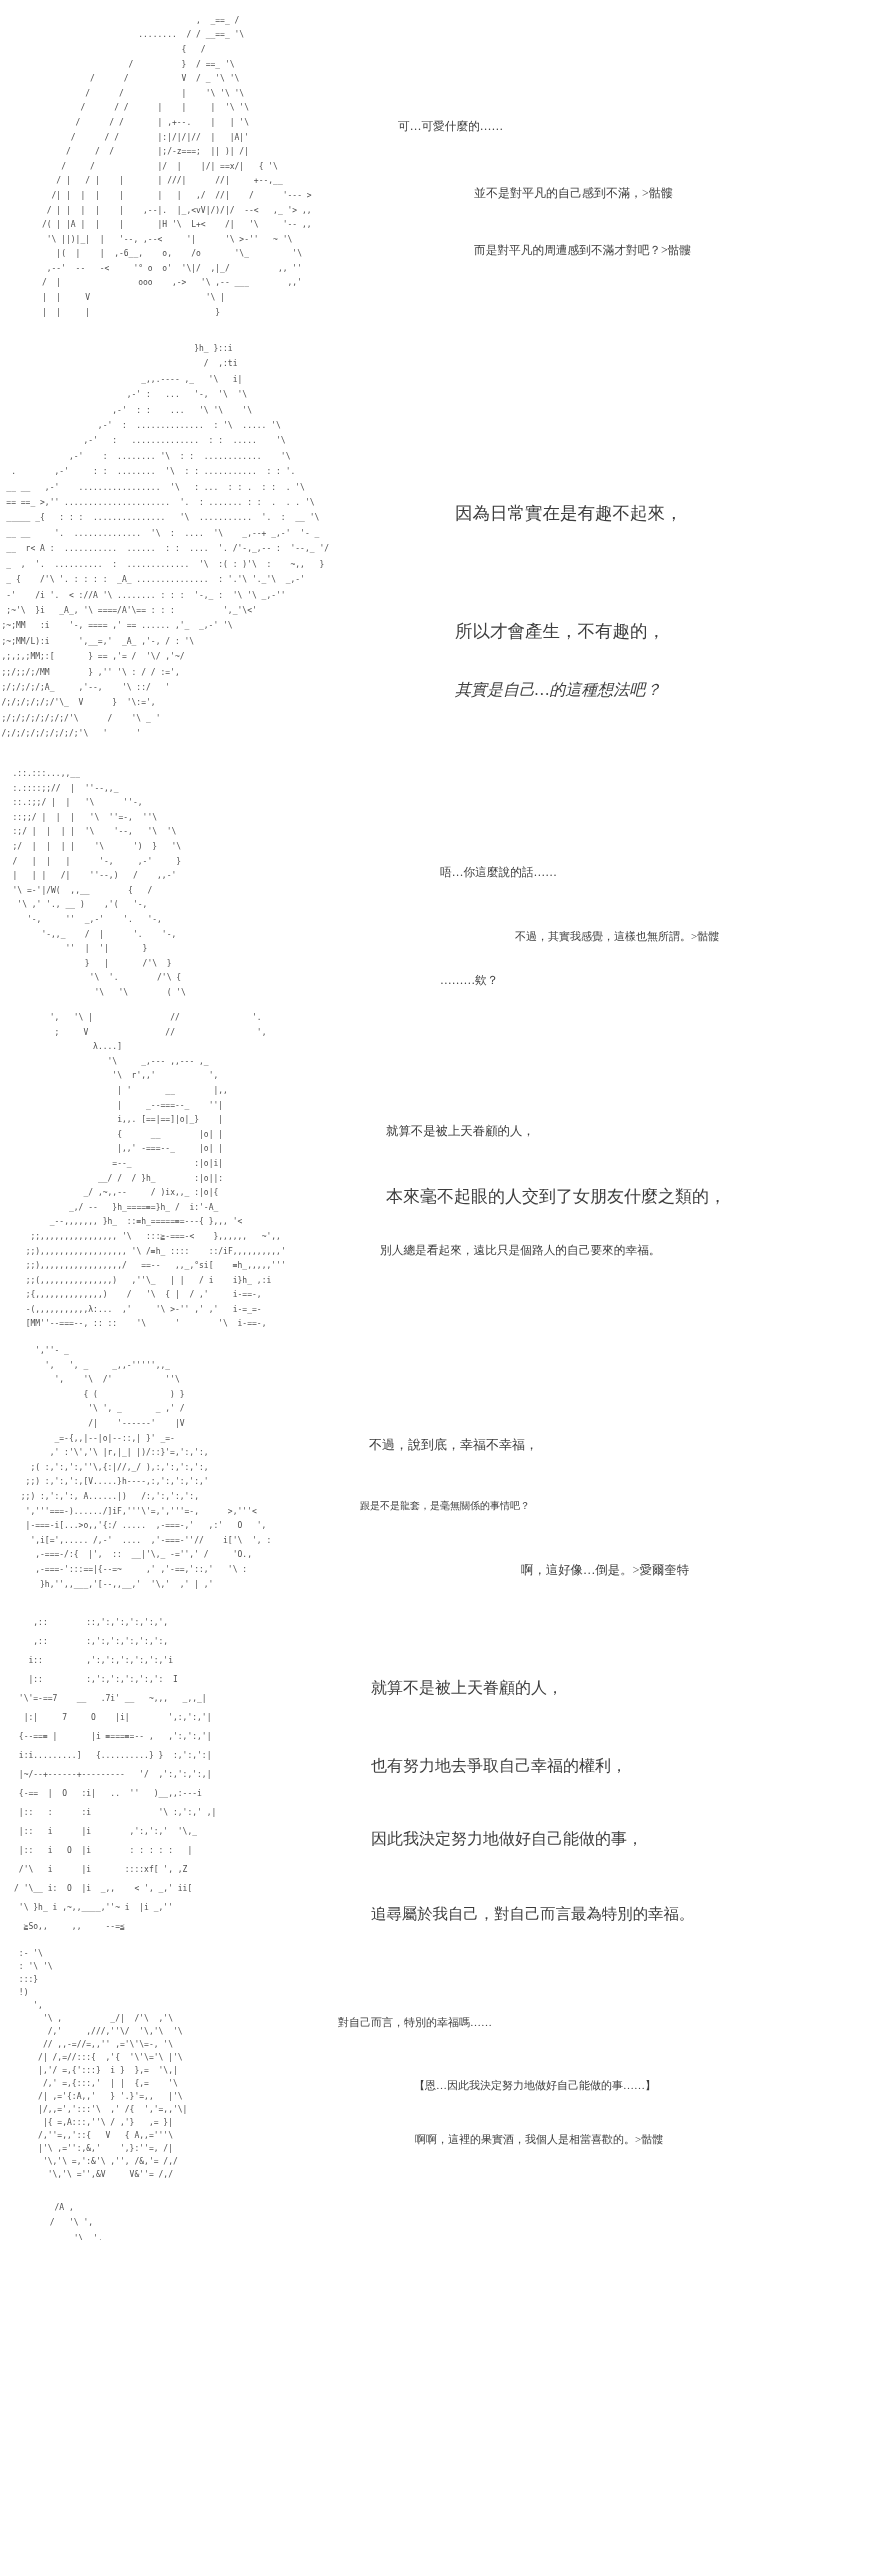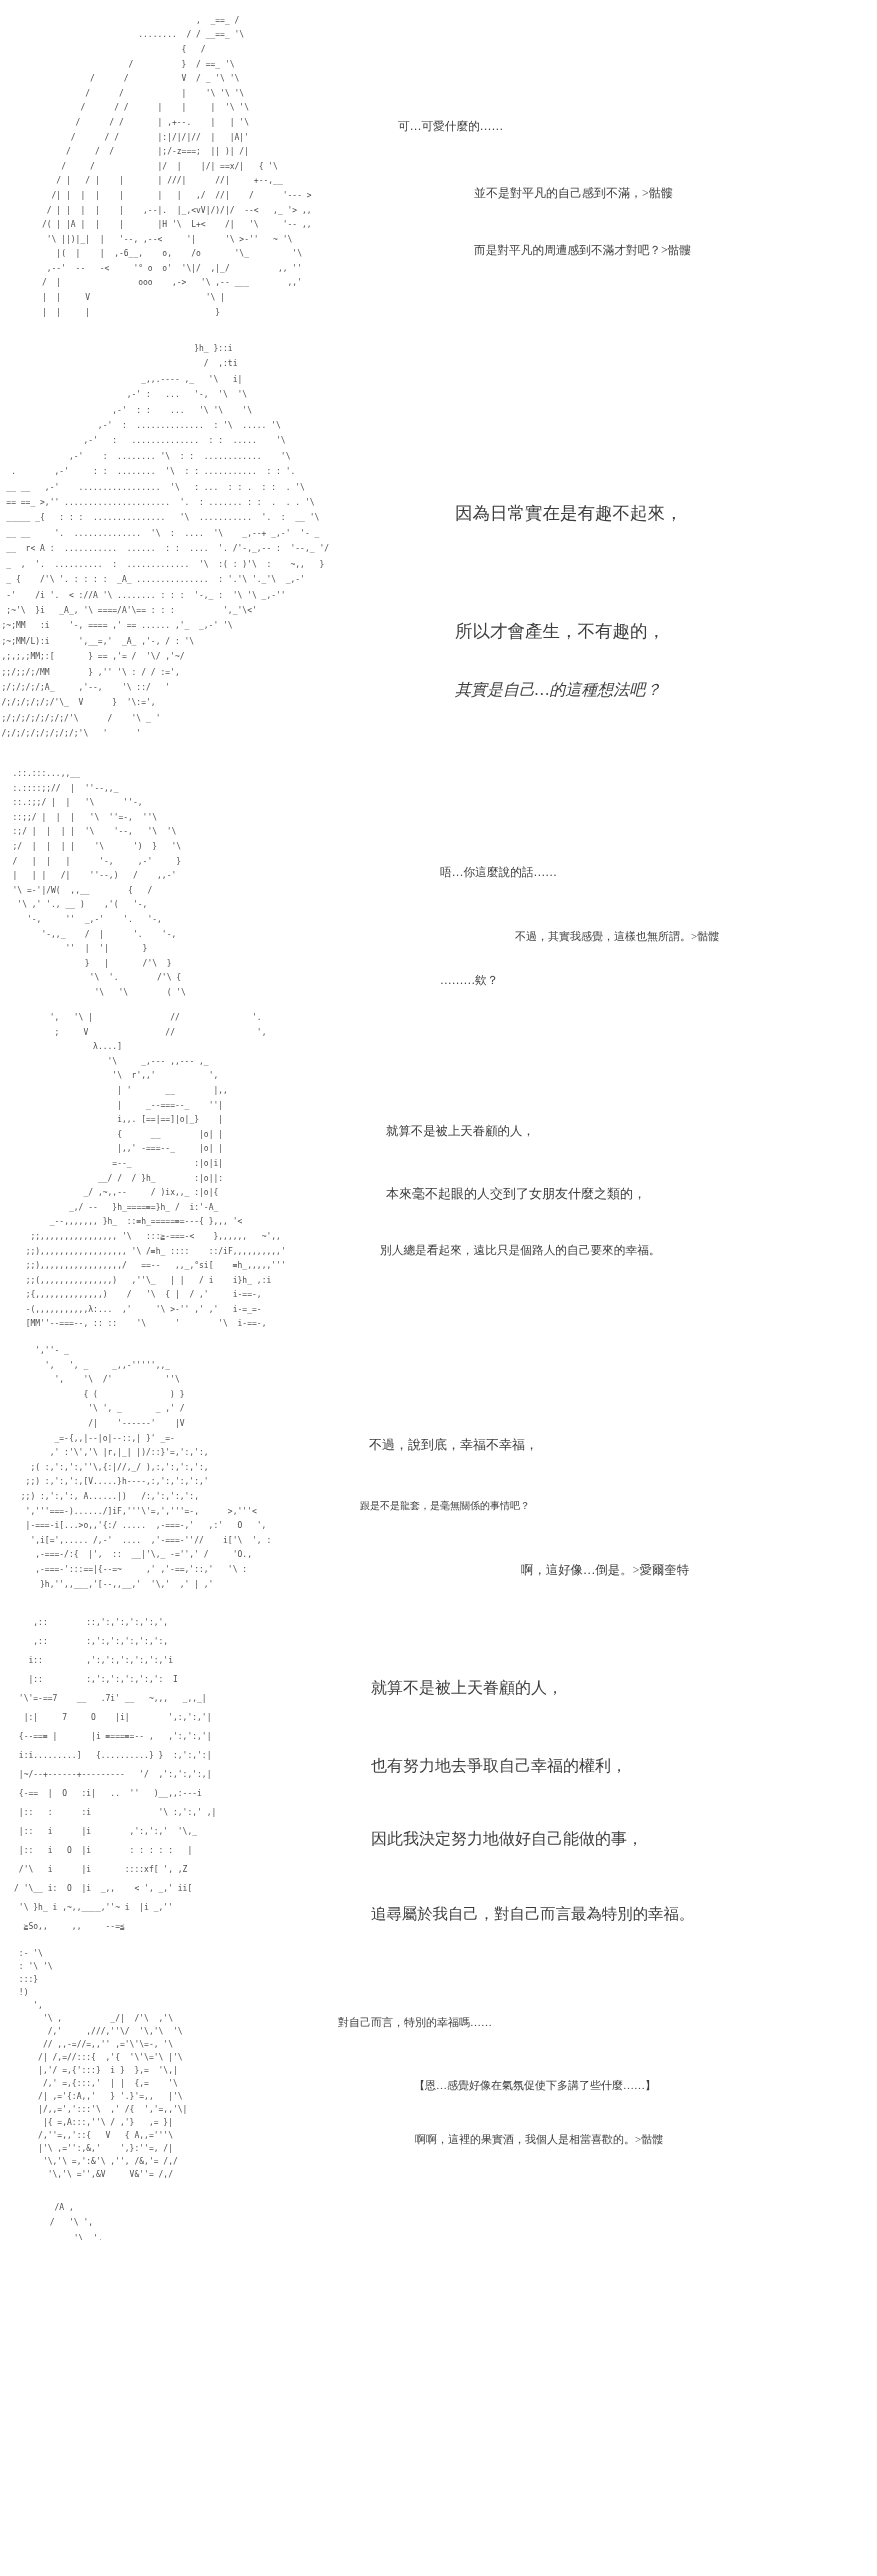--- a/index.html
+++ b/index.html
@@ -198,30 +198,30 @@
   <div class="dlg" style="left:398px; top:119px;  font-size:11.7px;">可…可愛什麼的……</div>
   <div class="dlg" style="left:474px; top:185px;  font-size:12px;">並不是對平凡的自己感到不滿，&gt;骷髏</div>
   <div class="dlg" style="left:474px; top:243px;  font-size:11.7px;">而是對平凡的周遭感到不滿才對吧？&gt;骷髏</div>
   <div class="dlg" style="left:455px; top:501px;  font-size:17.5px;">因為日常實在是有趣不起來，</div>
   <div class="dlg" style="left:455px; top:587px;  font-size:17.5px;margin-top:32px;">所以才會產生，不有趣的，</div>
   <div class="dlg" style="left:455px; top:680px;  font-size:16px;font-style:italic;">其實是自己…的這種想法吧？</div>
   <div class="dlg" style="left:440px; top:865px; font-size:11.7px;">唔…你這麼說的話……</div>
   <div class="dlg" style="left:515px; top:929px; font-size:11px;">不過，其實我感覺，這樣也無所謂。&gt;骷髏</div>
   <div class="dlg" style="left:440px; top:973px; font-size:11.7px;">………欸？</div>
   <div class="dlg" style="left:386px; top:1123px; font-size:12.4px;">就算不是被上天眷顧的人，</div>
-  <div class="dlg" style="left:386px; top:1185px; font-size:13px;">本來毫不起眼的人交到了女朋友什麼之類的，</div>
+  <div class="dlg" style="left:386px; top:1185px; font-size:17px;">本來毫不起眼的人交到了女朋友什麼之類的，</div>
   <div class="dlg" style="left:380px; top:1243px; font-size:11.7px;">別人總是看起來，遠比只是個路人的自己要來的幸福。</div>
   <div class="dlg" style="left:369px; top:1436px; font-size:13px;">不過，說到底，幸福不幸福，</div>
   <div class="dlg" style="left:360px; top:1499px; font-size:10px;">跟是不是龍套，是毫無關係的事情吧？</div>
   <div class="dlg" style="left:521px; top:1562px; font-size:12.4px;">啊，這好像…倒是。&gt;愛爾奎特</div>
   <div class="dlg" style="left:371px; top:1678px; font-size:16px;">就算不是被上天眷顧的人，</div>
   <div class="dlg" style="left:371px; top:1756px; font-size:16px;">也有努力地去爭取自己幸福的權利，</div>
   <div class="dlg" style="left:371px; top:1829px; font-size:16px;">因此我決定努力地做好自己能做的事，</div>
   <div class="dlg" style="left:371px; top:1904px; font-size:15.4px;">追尋屬於我自己，對自己而言最為特別的幸福。</div>
   <div class="dlg" style="left:338px; top:2015px; font-size:11px;">對自己而言，特別的幸福嗎……</div>
-  <div class="dlg" style="left:414px; top:2078px; font-size:11px;">【恩…感覺好像在氣氛促使下多講了些什麼……】</div>
+  <div class="dlg" style="left:414px; top:2078px; font-size:11px;">【恩…因此我決定努力地做好自己能做的事……】</div>
   <div class="dlg" style="left:415px; top:2132px; font-size:11px;">啊啊，這裡的果實酒，我個人是相當喜歡的。&gt;骷髏</div>
   <div class="dlg" style="left:398px; top:2348px; font-size:15.4px;">如何，對自己而言，</div>
   <div class="dlg" style="left:398px; top:2417px; font-size:15.4px;">屬於我的這一份幸福嗎？</div>
   <div class="dlg" style="left:538px; top:2490px; font-size:13px;">騎士先生……&gt;愛爾奎特</div>
 
 </div>
 
 
 </body></html>

